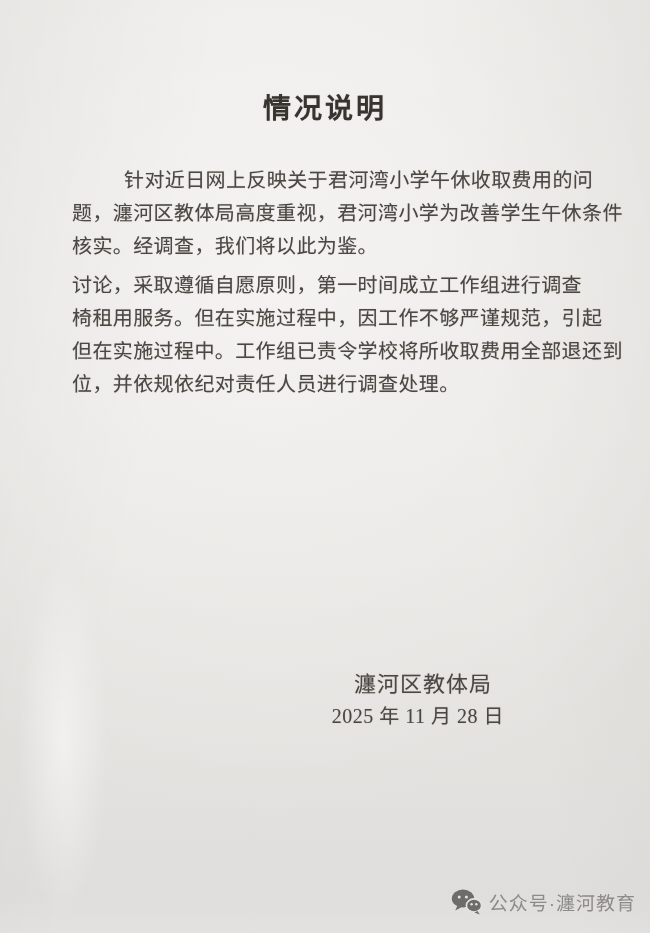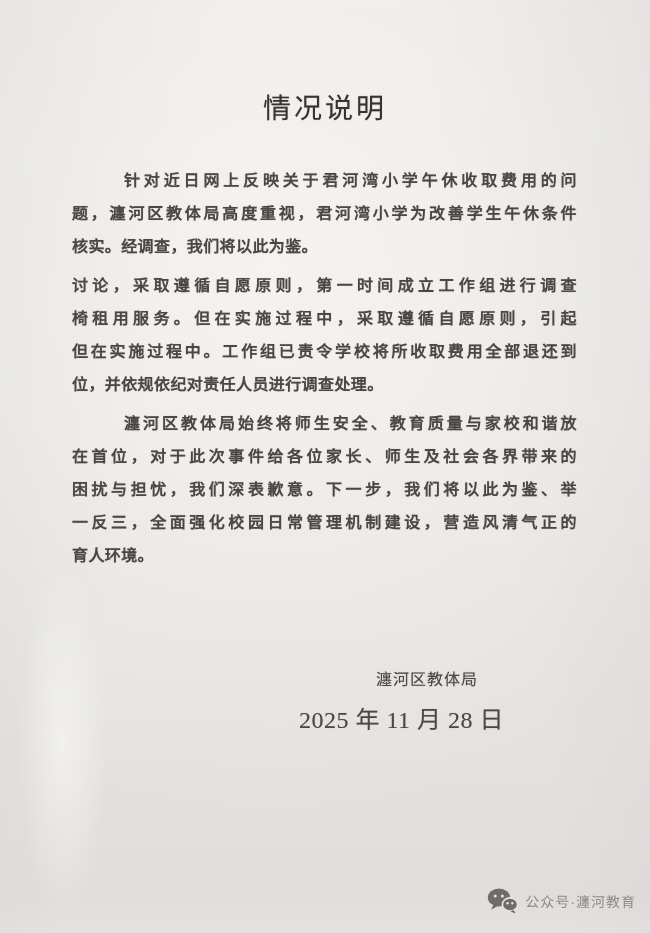--- a/index.html
+++ b/index.html
@@ -24,68 +24,67 @@
     position: absolute; left: 18px; top: 560px; width: 90px; height: 360px;
     background: radial-gradient(closest-side, rgba(255,255,255,0.5), rgba(255,255,255,0));
     pointer-events: none;
   }
 
   .title {
     position: absolute;
     top: 86px; left: 0; width: 100%;
     text-align: center;
     font-size: 28px;
-    font-weight: normal;
+    font-weight: bold;
     letter-spacing: 3px;
     color: #37342f;
     text-shadow: 0 0 1px rgba(60,55,50,0.35);
   }
 
   .doc-body {
     position: absolute;
     left: 72px; top: 164px; width: 505px;
   }
   .para { margin: 0 0 6px 0; }
   .line {
-    font-size: 16px;
+    font-size: 20px;
     height: 33px;
     line-height: 33px;
     letter-spacing: 0.4px;
     text-align: justify;
     text-align-last: justify;
     white-space: nowrap;
     text-shadow: 0 0 1px rgba(90,84,78,0.35);
-    font-weight: bold;
   }
   .line.end { text-align-last: left; white-space: normal; }
   .line.indent { padding-left: 52px; }
 
   .signature {
     position: absolute;
-    top: 666px; right: 172px;
-    font-size: 16px;
+    top: 666px; right: 158px;
+    font-size: 22px;
     letter-spacing: 1px;
     text-shadow: 0 0 1px rgba(90,84,78,0.35);
   }
   .date {
     position: absolute;
     top: 700px; right: 146px;
-    font-size: 24px;
+    font-size: 20px;
     letter-spacing: 0.5px;
     text-shadow: 0 0 1px rgba(90,84,78,0.35);
   }
 
   .watermark {
     position: absolute;
     right: 14px; top: 888px;
     display: flex;
     align-items: center;
     gap: 7px;
     color: #8d8b88;
-    font-size: 14px;
+    font-size: 19px;
     letter-spacing: 1px;
     font-family: Liberation Sans, sans-serif;
   }
   .wm-icon { display: inline-block; width: 31px; height: 26px; }
 </style>
 </head>
 <body>
 
 <div class="photo">
 
@@ -94,32 +93,25 @@
   <div class="doc-body">
 
     <p class="para">
       <span class="line indent" style="display:block">针对近日网上反映关于君河湾小学午休收取费用的问</span>
       <span class="line" style="display:block">题，瀍河区教体局高度重视，君河湾小学为改善学生午休条件</span>
       <span class="line end" style="display:block">核实。经调查，我们将以此为鉴。</span>
     </p>
 
     <p class="para">
       <span class="line" style="display:block">讨论，采取遵循自愿原则，第一时间成立工作组进行调查</span>
-      <span class="line" style="display:block">椅租用服务。但在实施过程中，采取遵循自愿原则，引起</span>
+      <span class="line" style="display:block">椅租用服务。但在实施过程中，因工作不够严谨规范，引起</span>
       <span class="line" style="display:block">但在实施过程中。工作组已责令学校将所收取费用全部退还到</span>
       <span class="line end" style="display:block">位，并依规依纪对责任人员进行调查处理。</span>
     </p>
 
-    <p class="para">
-      <span class="line indent" style="display:block">瀍河区教体局始终将师生安全、教育质量与家校和谐放</span>
-      <span class="line" style="display:block">在首位，对于此次事件给各位家长、师生及社会各界带来的</span>
-      <span class="line" style="display:block">困扰与担忧，我们深表歉意。下一步，我们将以此为鉴、举</span>
-      <span class="line" style="display:block">一反三，全面强化校园日常管理机制建设，营造风清气正的</span>
-      <span class="line end" style="display:block">育人环境。</span>
-    </p>
 
   </div>
 
   <div class="signature">瀍河区教体局</div>
   <div class="date">2025 年 11 月 28 日</div>
 
   <div class="watermark">
     <span class="wm-icon">
       <svg width="31" height="26" viewBox="0 0 31 26" xmlns="http://www.w3.org/2000/svg">
         <ellipse cx="12" cy="9.5" rx="11.2" ry="9" fill="#6e6c69"></ellipse>

